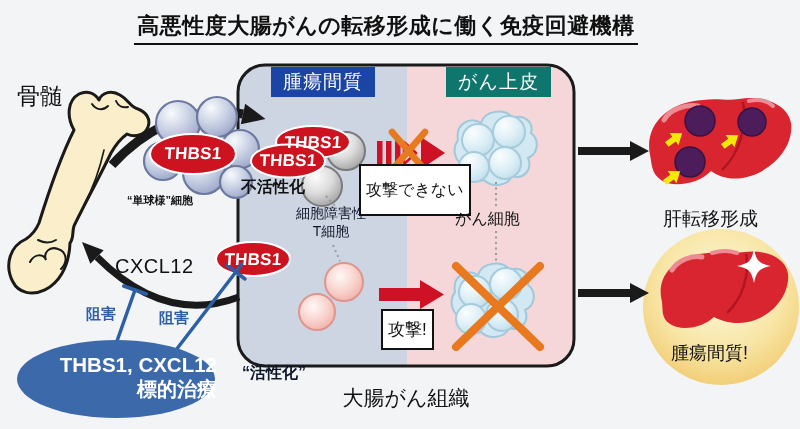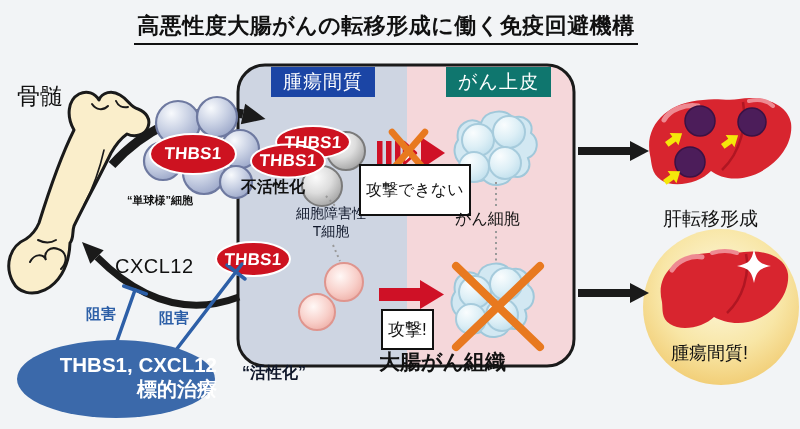--- a/index.html
+++ b/index.html
@@ -223,21 +223,21 @@
     <span style="display:block;">T細胞</span>
   </div>
 
   <div class="lbl" style="left:242px;top:319px;font-size:16px;font-weight:700;color:#0f172a;margin-top:44px;">“活性化”</div>
 
   <div class="callout" style="left:359px;top:164px;font-size:16px;padding:14px 5px;">攻撃できない</div>
   <div class="callout" style="left:381px;top:309px;font-size:17px;padding:8px 5px;line-height:21px;">攻撃!</div>
 
   <div class="lbl" style="left:455px;top:209px;font-size:16px;">がん細胞</div>
 
-  <div class="lbl" style="left:306px;top:348px;width:200px;text-align:right;font-size:21px;font-weight:700;">大腸がん組織</div>
+  <div class="lbl" style="left:306px;top:384px;width:200px;text-align:center;font-size:21px;font-weight:400;">大腸がん組織</div>
 
   <div class="lbl" style="left:115px;top:255px;font-size:20px;font-weight:500;letter-spacing:.5px;">CXCL12</div>
   <div class="lbl" style="left:86px;top:305px;font-size:15px;font-weight:700;color:#2d5fa7;">阻害</div>
   <div class="lbl" style="left:159px;top:309px;font-size:15px;font-weight:700;color:#2d5fa7;">阻害</div>
 
   <div class="therapy-txt">
     <span style="display:block;font-size:20.5px;">THBS1, CXCL12</span>
     <span style="display:block;font-size:20px;">標的治療</span>
   </div>
 

